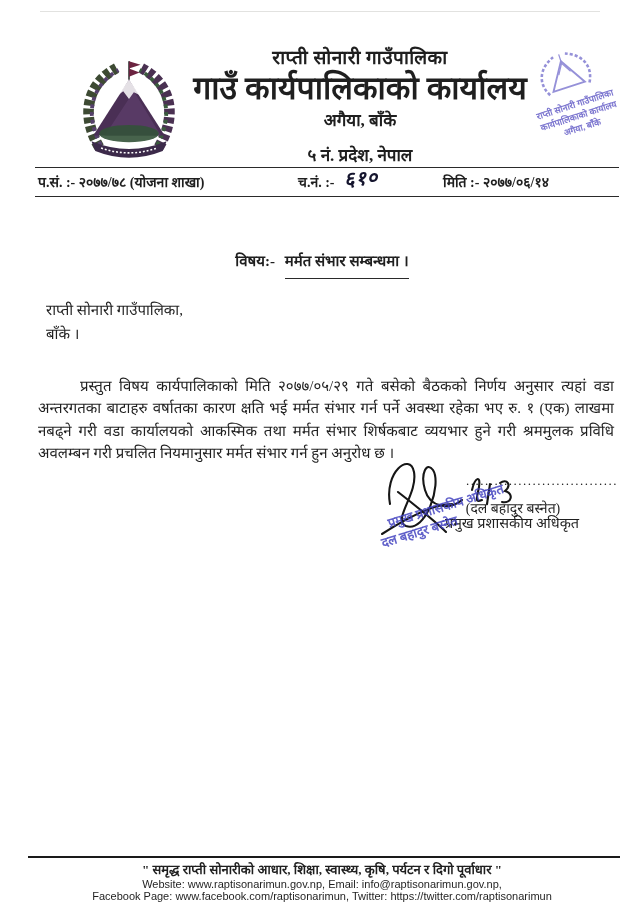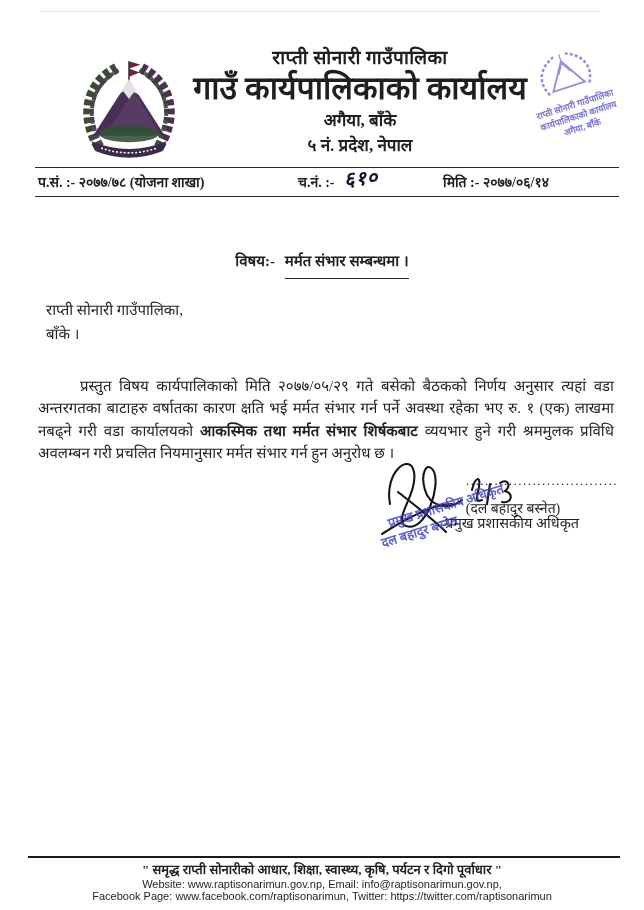--- a/index.html
+++ b/index.html
@@ -9,21 +9,21 @@
     font-family:"Liberation Serif","DejaVu Serif",serif;
     color:#1f1f1f;
   }
   .scan-line-top{position:absolute;top:11px;left:40px;width:560px;height:1px;background:#e2e2e0;}
   
   .emblem{position:absolute;left:76px;top:54px;width:106px;height:112px;}
   .head-center{position:absolute;left:150px;top:44px;width:420px;text-align:center;}
   .muni{font-size:19px;font-weight:bold;letter-spacing:.5px;}
   .office{font-size:32px;font-weight:bold;white-space:nowrap;margin-top:1px;line-height:1.12;text-align:center;}
   .place{font-size:17px;font-weight:bold;margin-top:1px;}
-  .prov{font-size:17px;font-weight:bold;margin-top:2px;}
+  .prov{font-size:17px;font-weight:bold;margin-top:12px;}
   .round-stamp{
     position:absolute;left:516px;top:48px;width:124px;height:132px;
     transform:rotate(-18deg);color:#6a63c9;text-align:center;opacity:.88;
   }
   .round-stamp .st-line{font-size:9px;font-weight:bold;line-height:1.35;white-space:nowrap;}
   
   .hr1{position:absolute;top:167px;left:35px;width:584px;border-top:1.6px solid #2a2a2a;}
   .hr2{position:absolute;top:196px;left:35px;width:584px;border-top:1.6px solid #2a2a2a;}
   .ref{position:absolute;top:172px;font-size:14px;font-weight:bold;white-space:nowrap;}
   .ref-left{left:38px;}
@@ -36,21 +36,21 @@
   
   .subject{position:absolute;top:250px;left:0;width:644px;text-align:center;font-size:15px;font-weight:bold;}
   .subject .subj-text{border-bottom:1.4px solid #2a2a2a;padding-bottom:9px;margin-left:6px;}
   
   .addressee{position:absolute;left:46px;top:299px;font-size:15px;line-height:23.5px;}
   
   .body-para{
     position:absolute;left:38px;top:375px;width:576px;
     font-size:15px;line-height:22.3px;text-align:justify;text-indent:42px;
   }
-  .body-para .b{font-weight:bold;}
+  .body-para .b{font-weight:normal;}
   
   .sig-ink{position:absolute;left:376px;top:446px;width:195px;height:100px;}
   .sig-dots{position:absolute;left:466px;top:473px;font-size:13px;letter-spacing:1.5px;}
   .sig-name{position:absolute;left:428px;top:498px;width:170px;text-align:center;font-size:14px;}
   .sig-title{position:absolute;left:412px;top:512px;width:200px;text-align:center;font-size:14.5px;}
   .ink-stamp{
     position:absolute;left:388px;top:497px;transform:rotate(-17deg);
     color:rgba(62,62,190,.82);font-weight:bold;font-size:13px;line-height:17px;white-space:nowrap;
   }
   .ink-stamp .is2{margin-left:-12px;}

